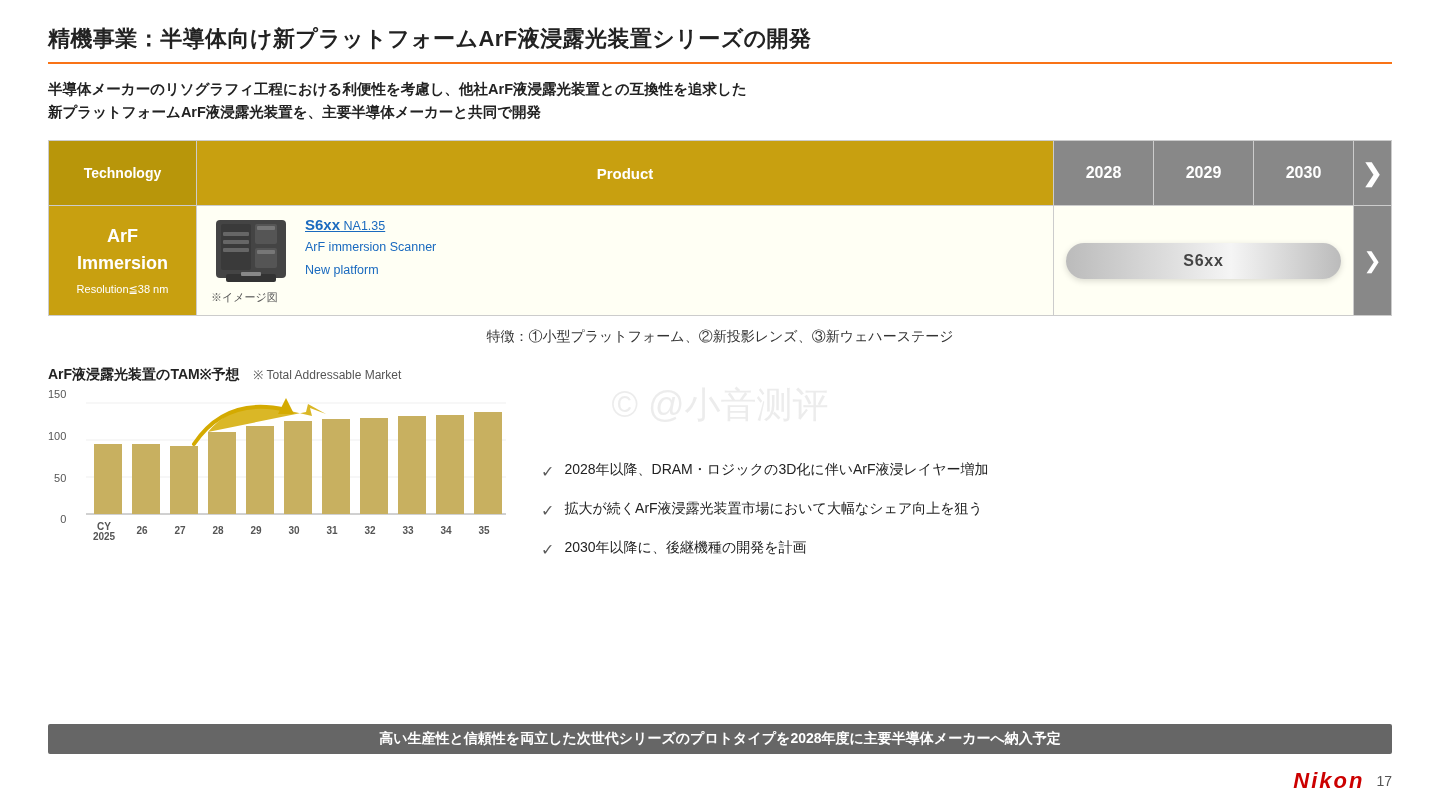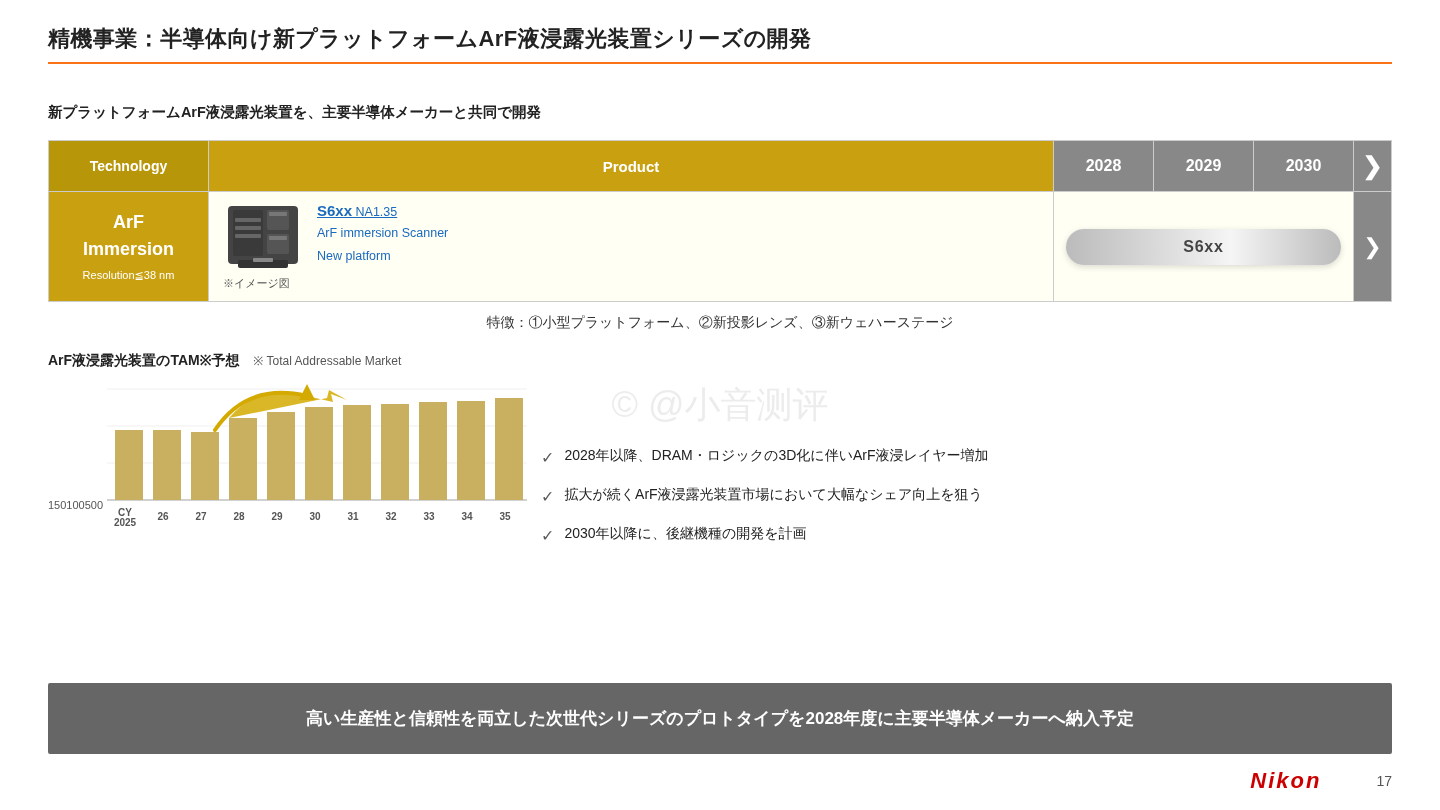--- a/index.html
+++ b/index.html
@@ -117,33 +117,32 @@
     .bullet-check {
       color: #5a5a5a;
       font-size: 16px;
       flex-shrink: 0;
       margin-top: 1px;
     }
     
     .footer-bar {
       background: #666;
       color: #fff;
-      font-size: 17px;
-      font-weight: bold;
-      text-align: center;
-      padding: 24px 24px;
+      font-size: 14px;
+      font-weight: bold;
+      text-align: center;
+      padding: 6px 24px;
       border-radius: 2px;
       margin-top: auto;
     }
     .bottom-row {
       display: flex;
       align-items: center;
       justify-content: flex-end;
       margin-top: 4px;
-      gap: 43px;
     }
     .nikon-logo {
       color: #cc0000;
       font-size: 22px;
       font-style: italic;
       font-weight: bold;
       letter-spacing: 2px;
       margin-right: 12px;
     }
     .page-num {
@@ -167,22 +166,22 @@
     }
     table.roadmap th, table.roadmap td {
       border: 1px solid #ccc;
     }
     .th-tech {
       background: #b8960a;
       color: #fff;
       font-weight: bold;
       font-size: 14px;
       text-align: center;
-      padding: 17px 12px;
-      width: 160px;
+      padding: 24px 12px;
+      width: 148px;
     }
     .th-product {
       background: #c8a010;
       color: #fff;
       font-weight: bold;
       font-size: 15px;
       text-align: center;
       padding: 7px 24px;
     }
     .th-year {
@@ -232,21 +231,21 @@
     }
   </style>
 </head>
 <body>
 
 <div class="page">
 
   <div class="title">精機事業：半導体向け新プラットフォームArF液浸露光装置シリーズの開発</div>
 
   <div class="subtitle">
-    <br>
+    <span>半導体メーカーのリソグラフィ工程における利便性を考慮し、他社ArF液浸露光装置との互換性を追求した</span><br>
     <span>新プラットフォームArF液浸露光装置を、主要半導体メーカーと共同で開発</span>
   </div>
 
   <table class="roadmap">
     <thead>
       <tr>
         <th class="th-tech">Technology</th>
         <th class="th-product">Product</th>
         <th class="th-year">2028</th>
         <th class="th-year">2029</th>
@@ -304,21 +303,21 @@
   <div class="features-text">特徴：①小型プラットフォーム、②新投影レンズ、③新ウェハーステージ</div>
 
   <div class="chart-area">
 
     <div class="chart-container">
       <div class="chart-title">
         <span class="chart-title-main">ArF液浸露光装置のTAM※予想</span>
         <span class="chart-title-sub" style="margin-left:10px;">※ Total Addressable Market</span>
       </div>
       <div style="display:flex;align-items:flex-start;">
-        <div style="display:flex;flex-direction:row;justify-content:space-between;align-items:flex-end;height:155px;margin-right:4px;padding-bottom:18px;">
+        <div style="display:flex;flex-direction:column;justify-content:space-between;align-items:flex-end;height:155px;margin-right:20px;padding-bottom:18px;">
           <span style="font-size:11px;color:#555;">150</span>
           <span style="font-size:11px;color:#555;">100</span>
           <span style="font-size:11px;color:#555;">50</span>
           <span style="font-size:11px;color:#555;">0</span>
         </div>
         <div style="position:relative;font-weight:bold;">
           <svg width="430" height="170" viewBox="0 0 430 170">
 
             <line x1="0" y1="15" x2="420" y2="15" stroke="#ddd" stroke-width="0.5"></line>
             <line x1="0" y1="52" x2="420" y2="52" stroke="#ddd" stroke-width="0.5"></line>

